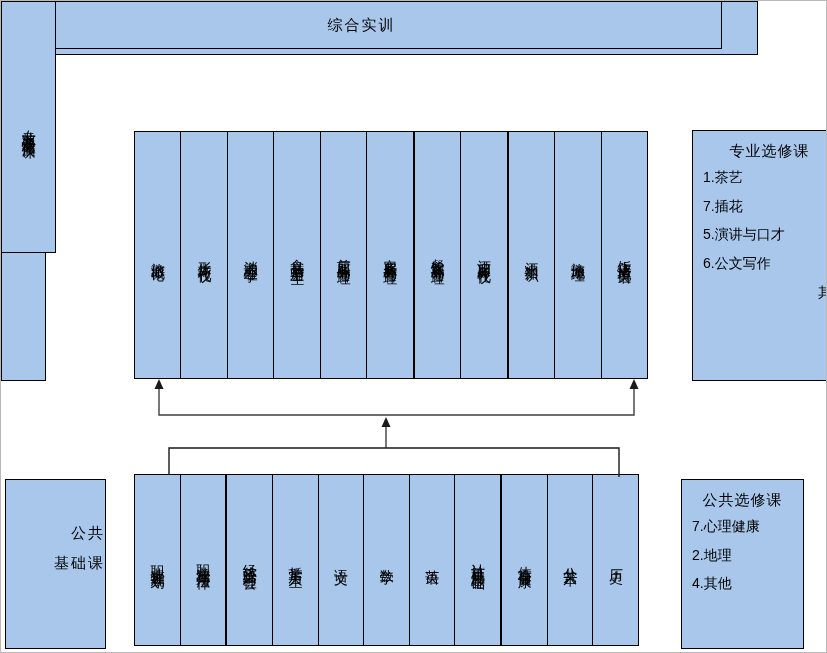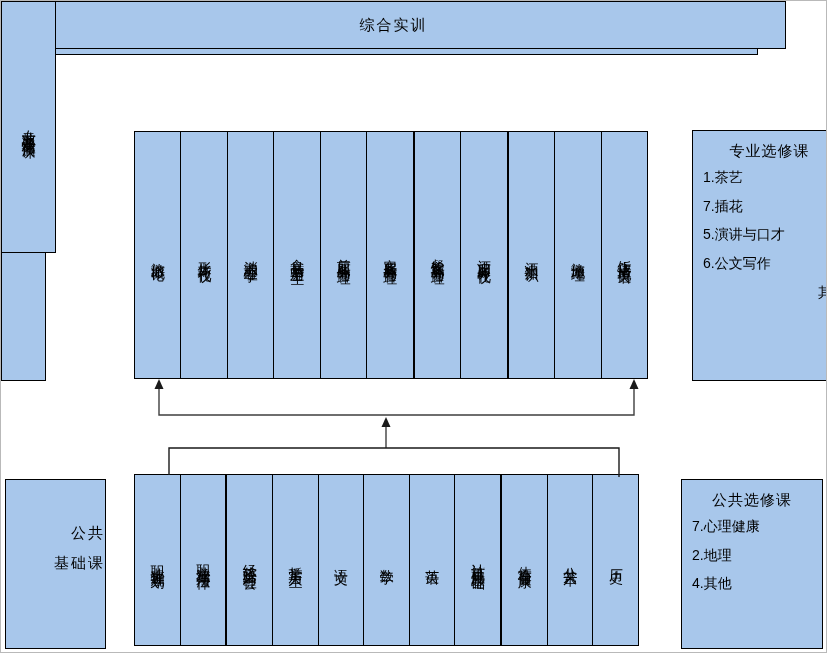--- a/index.html
+++ b/index.html
@@ -18,35 +18,35 @@
   .hband { font-size:15px; letter-spacing:2px; }
   
   .vtext {
     writing-mode:vertical-rl; text-orientation:upright;
     font-size:14px; letter-spacing:2px; line-height:1.1;
   }
   
   #bar-skill   { left:3;  top:3;   width:45px;  height:380px; }
   #bar-core    { left:59; top:130; width:55px;  height:252px; }
   #bar-internship { left:62; top:8;  width:757px; height:54px; }
-  #bar-training   { left:62; top:73; width:785px; height:48px; }
+  #bar-training   { left:62; top:73; width:721px; height:48px; }
   
   .bar-row { position:absolute; display:flex; border:1.5px solid #000; background:#a8c7eb; }
   #pro-row { left:133px; top:130px; width:514px; height:248px; }
   #pub-row { left:133px; top:473px; width:505px; height:172px; }
   .bar {
     flex:1 1 0; display:flex; align-items:center; justify-content:center;
     border-left:1px solid #000; background:#a8c7eb;
   }
   .bar:first-child { border-left:none; }
   .bar.thick { border-left-width:2.5px; }
   
   .panel { padding:6px 0 0 10px; }
   #pro-electives { left:691px; top:129px; width:155px; height:251px; }
-  #pub-electives { left:680px; top:478px; width:142px; height:170px; }
+  #pub-electives { left:680px; top:478px; width:123px; height:170px; }
   .panel-title { text-align:center; font-size:15px; letter-spacing:1px; padding:5px 10px 2px 0; }
   .panel-item  { font-size:14px; line-height:2.05; }
   .panel-item.indent { padding-left:28px;text-align:right; }
   
   #public-base { left:4px; top:478px; width:101px; height:170px; text-align:right;
                  padding-top:38px; font-size:15px; letter-spacing:2px; }
   #public-base div { line-height:2.0; }
   .arrows { position:absolute; left:0; top:0; pointer-events:none; }
 </style>
 </head>

